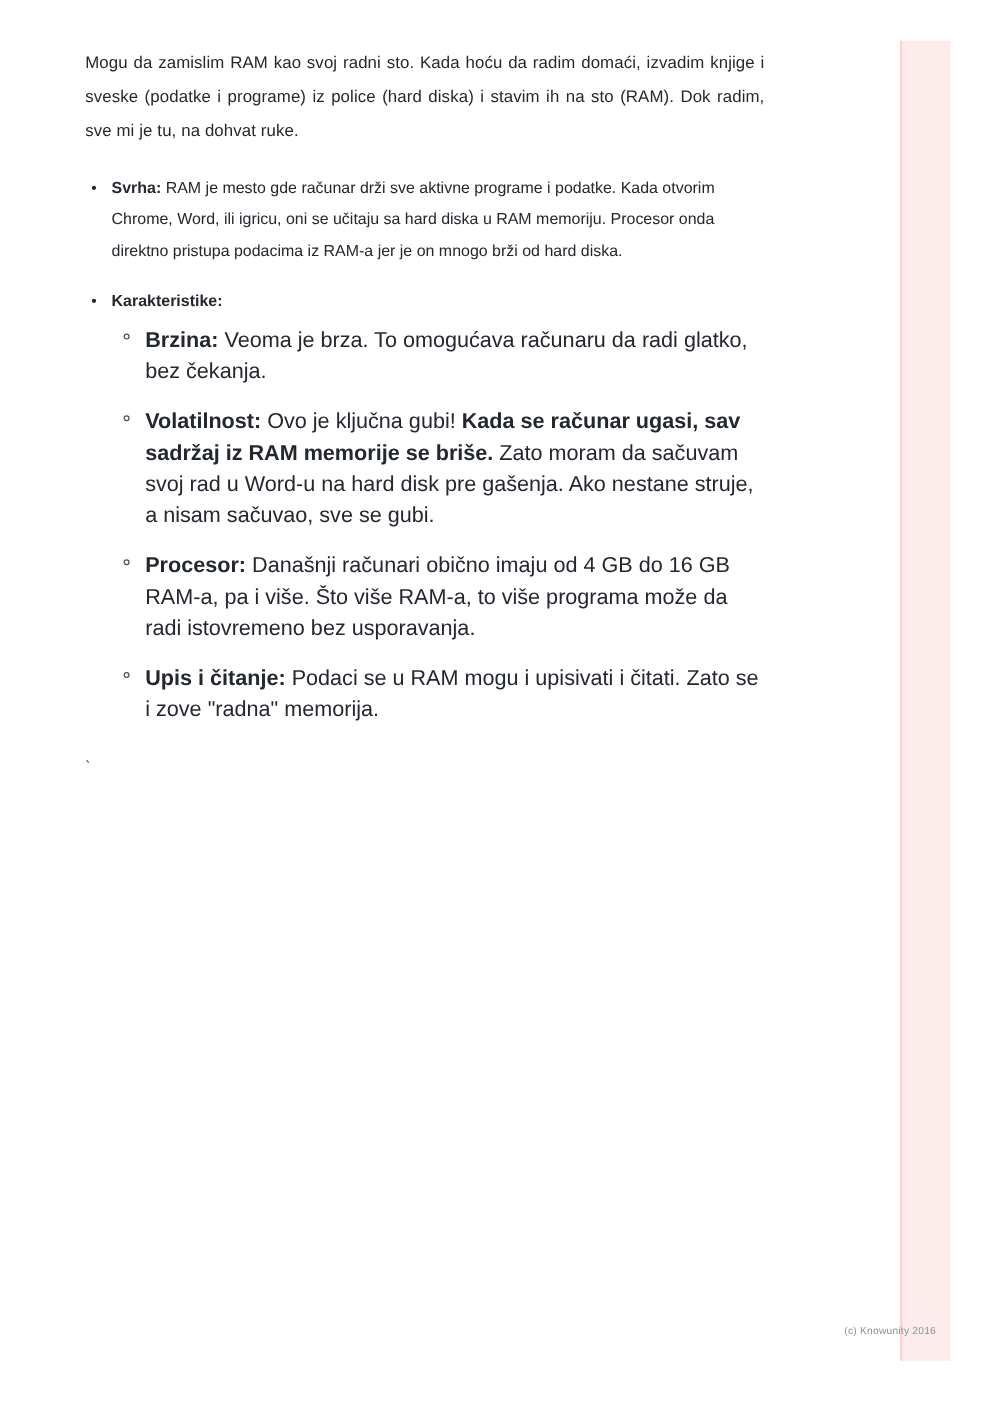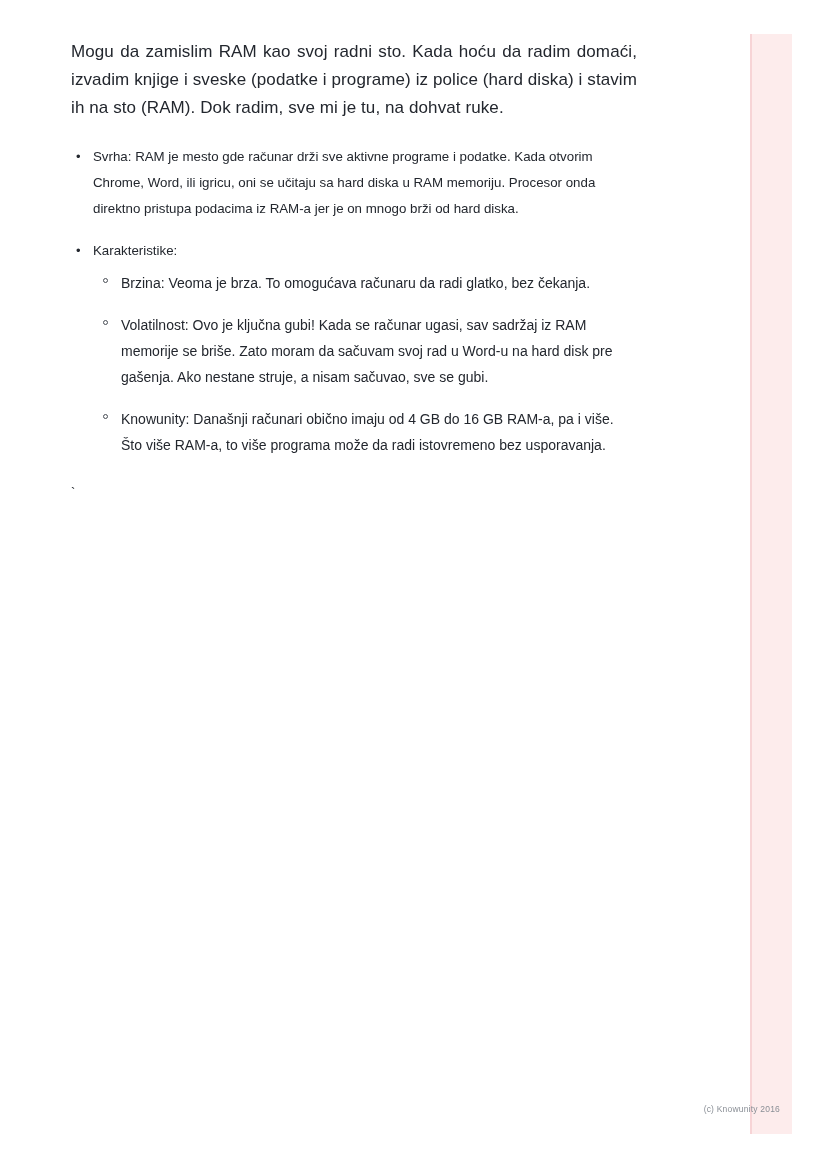--- a/index.html
+++ b/index.html
@@ -34,21 +34,21 @@
     border-left: 2px solid #f7d4d6;
   }
   .content {
     position: absolute;
     left: 71px;
     top: 38px;
     width: 566px;
   }
   p.intro {
     margin: 0;
-    font-size: 17px;
+    font-size: 14px;
     line-height: 28px;
     text-align: justify;
     color: #23272e;
     letter-spacing: 0.1px;
   }
   ul.lvl1 {
     margin: 22px 0 0 0;
     padding-left: 22px;
     list-style: none;
   }
@@ -68,35 +68,35 @@
     color: #23272e;
   }
   ul.lvl2 {
     margin: 6px 0 0 0;
     padding-left: 28px;
     list-style: none;
   }
   ul.lvl2 > li {
     position: relative;
     margin-bottom: 16px;
-    font-size: 14px;
+    font-size: 18px;
     line-height: 26px;
     color: #23272e;
   }
   ul.lvl2 > li > .bullet-o {
     position: absolute;
     left: -18px;
     top: 8px;
     width: 5px;
     height: 5px;
     border: 1px solid #4a4f57;
     border-radius: 50%;
     box-sizing: border-box;
   }
-  .b { font-weight: normal; }
+  .b { font-weight: bold; }
   .tick {
     margin-top: 26px;
     font-size: 13px;
     color: #23272e;
     line-height: 18px;
   }
   .footer-credit {
     position: absolute;
     right: 48px;
     bottom: 57px;
@@ -134,23 +134,27 @@
             <span class="b">Brzina:</span><span> Veoma je brza. To omogućava računaru da radi glatko, bez čekanja.</span><span class="b"></span><span></span>
           </li>
 
           <li>
             <span class="bullet-o"></span>
             <span class="b">Volatilnost:</span><span> Ovo je ključna gubi! </span><span class="b">Kada se računar ugasi, sav sadržaj iz RAM memorije se briše.</span><span> Zato moram da sačuvam svoj rad u Word-u na hard disk pre gašenja. Ako nestane struje, a nisam sačuvao, sve se gubi.</span>
           </li>
 
           <li>
             <span class="bullet-o"></span>
-            <span class="b">Knowunity:</span><span> Današnji računari obično imaju od 4 GB do 16 GB RAM-a, pa i više. Što više RAM-a, to više programa može da radi istovremeno bez usporavanja.</span><span class="b"></span><span></span>
+            <span class="b">Procesor:</span><span> Današnji računari obično imaju od 4 GB do 16 GB RAM-a, pa i više. Što više RAM-a, to više programa može da radi istovremeno bez usporavanja.</span><span class="b"></span><span></span>
           </li>
 
+          <li>
+            <span class="bullet-o"></span>
+            <span class="b">Upis i čitanje:</span><span> Podaci se u RAM mogu i upisivati i čitati. Zato se i zove "radna" memorija.</span><span class="b"></span><span></span>
+          </li>
 
         </ul>
       </li>
 
     </ul>
 
     <div class="tick">`</div>
 
   </div>
 

